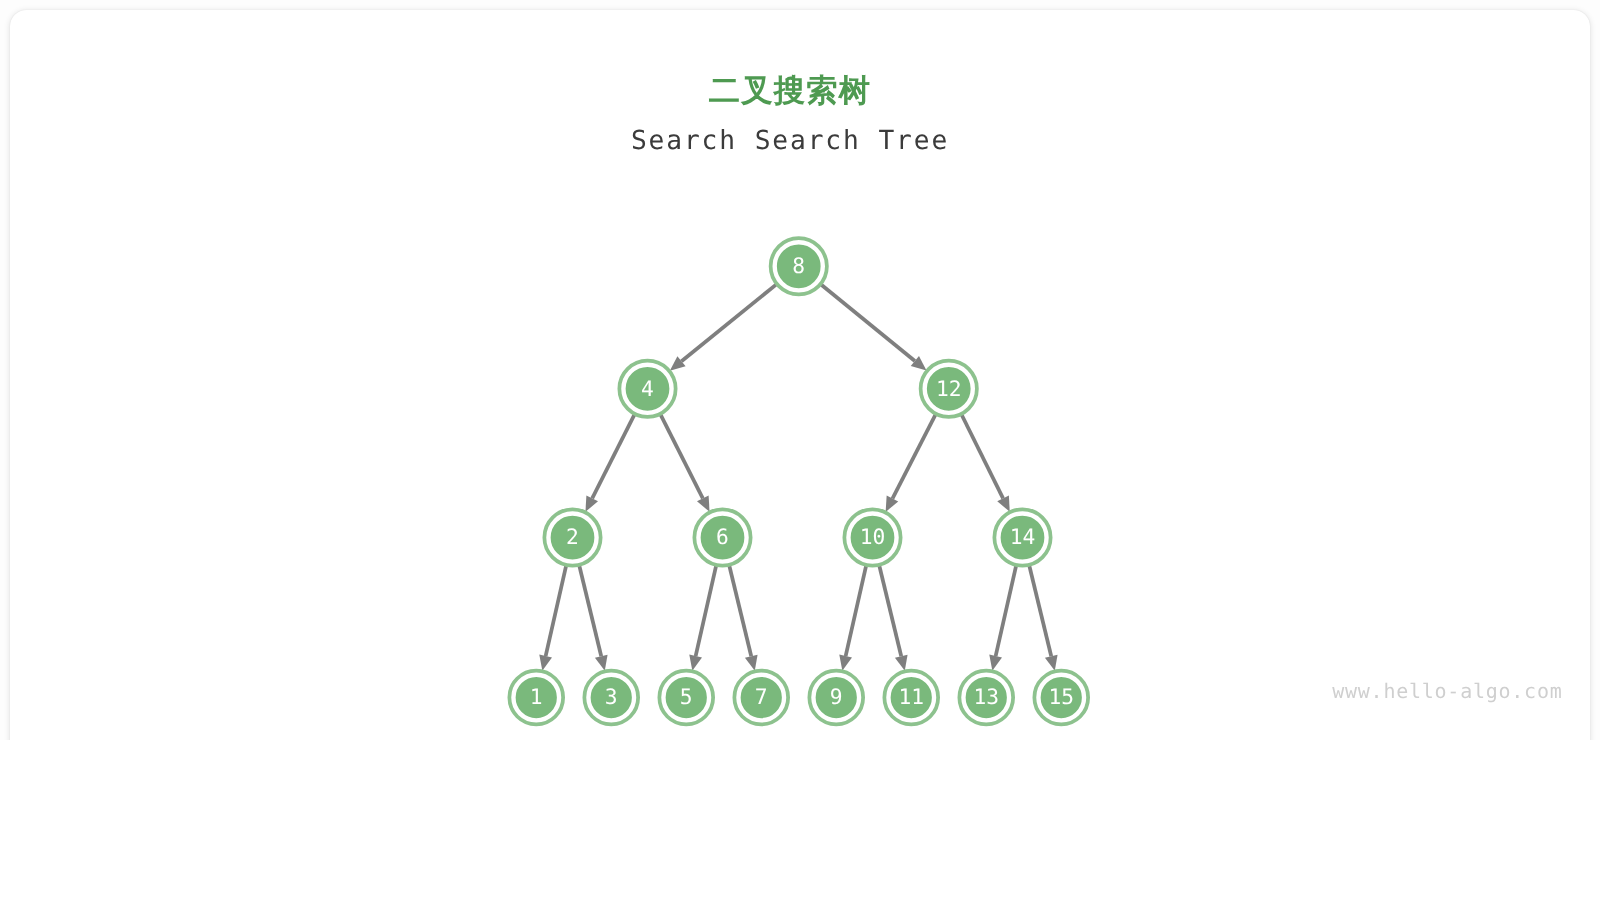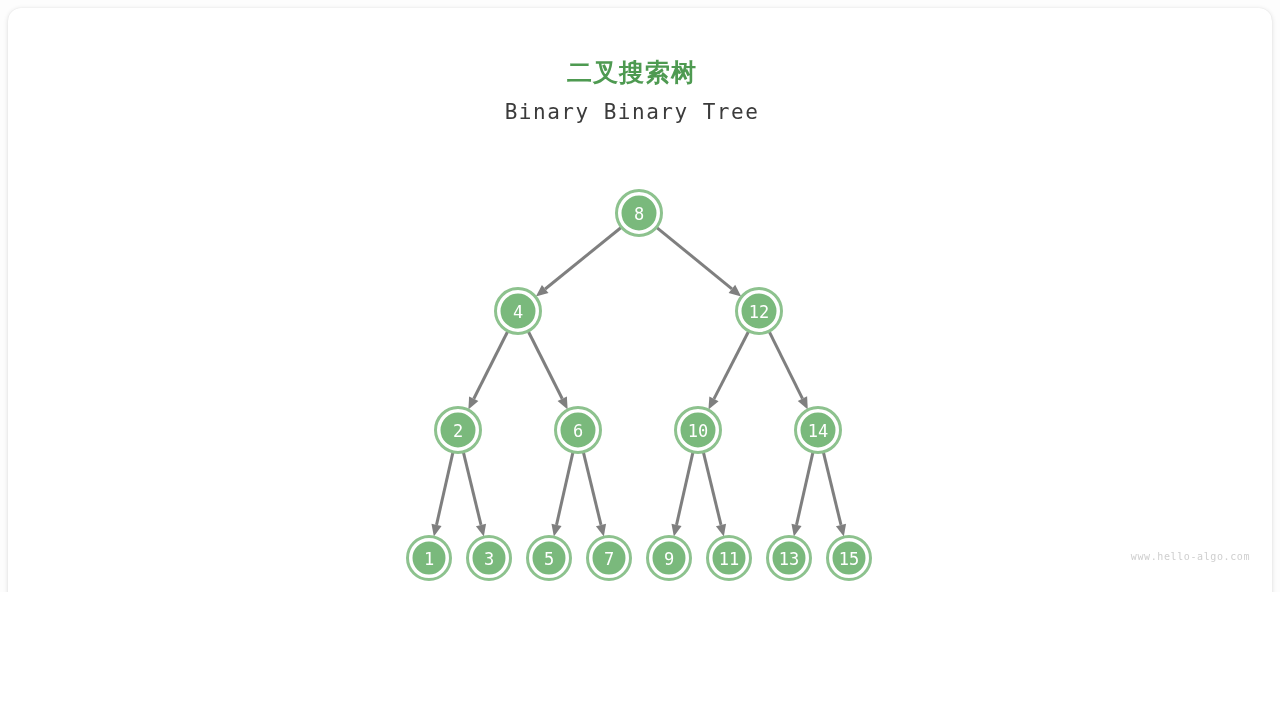--- a/index.html
+++ b/index.html
@@ -49,21 +49,21 @@
     font-family: "DejaVu Sans Mono", "Liberation Mono", monospace;
     font-size: 21px;
     letter-spacing: 1.5px;
   }
   #watermark {
     position: absolute;
     right: 30px;
     bottom: 30px;
     color: #cfcfcf;
     font-family: "DejaVu Sans Mono", "Liberation Mono", monospace;
-    font-size: 10px;
+    font-size: 16px;
     letter-spacing: 0.6px;
   }
   #tree-svg {
     position: absolute;
     left: 0;
     top: 0;
     width: 1280px;
     height: 720px;
   }
   .node-circle-outer {
@@ -92,21 +92,21 @@
     fill: #7f7f7f;
   }
 </style>
 </head>
 <body>
 
 <div id="stage">
   <div id="card"></div>
 
   <div id="title">二叉搜索树</div>
-  <div id="subtitle">Binary Binary Tree</div>
+  <div id="subtitle">Search Search Tree</div>
 
   <svg id="tree-svg" viewBox="0 0 1280 720" xmlns="http://www.w3.org/2000/svg">
     <g id="edges-group">
         <g>
           <line x1="621.1268083548736" y1="227.475808109276" x2="545.1983351121489" y2="288.9715963554496" class="edge-line"></line>
           <polygon points="535.8731916451264,296.524191890724 541.92554371353,284.9307008530732 548.4711265107678,293.01249185782603" class="edge-head"></polygon>
         </g>
         <g>
           <line x1="656.8142389344928" y1="227.54829512983574" x2="731.8913755344676" y2="288.86129001981516" class="edge-line"></line>
           <polygon points="741.1857610655072,296.45170487016424 728.602195765983,292.8888570832657 735.1805553029521,284.8337229563646" class="edge-head"></polygon>

